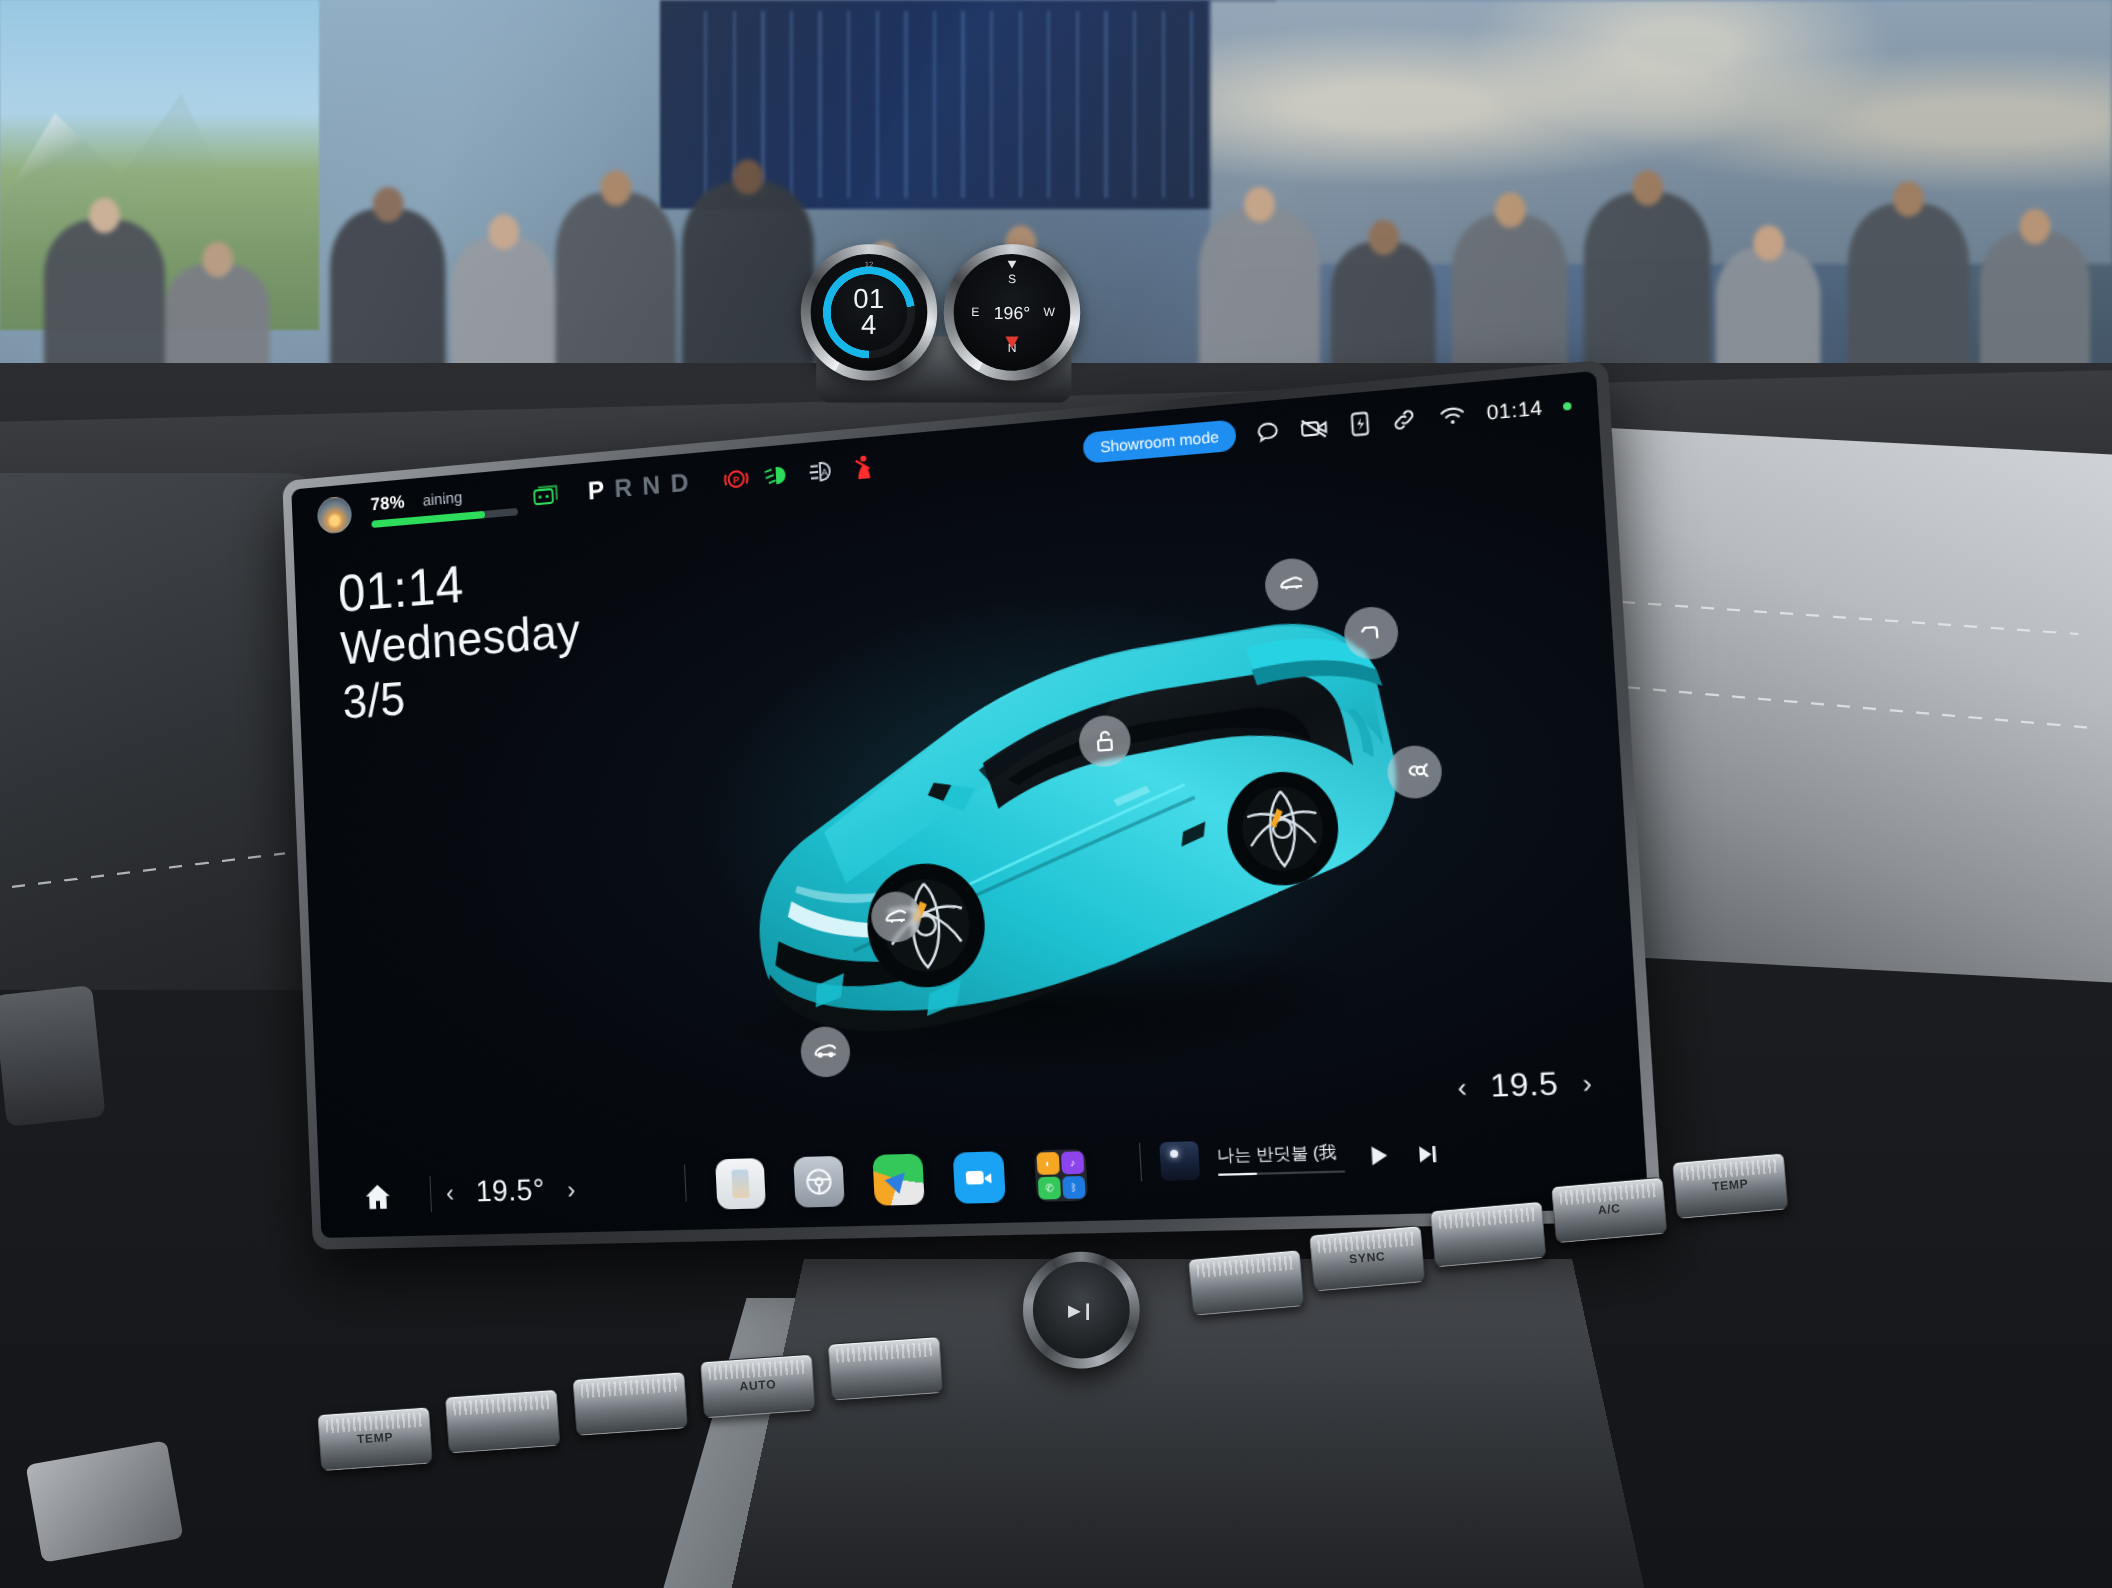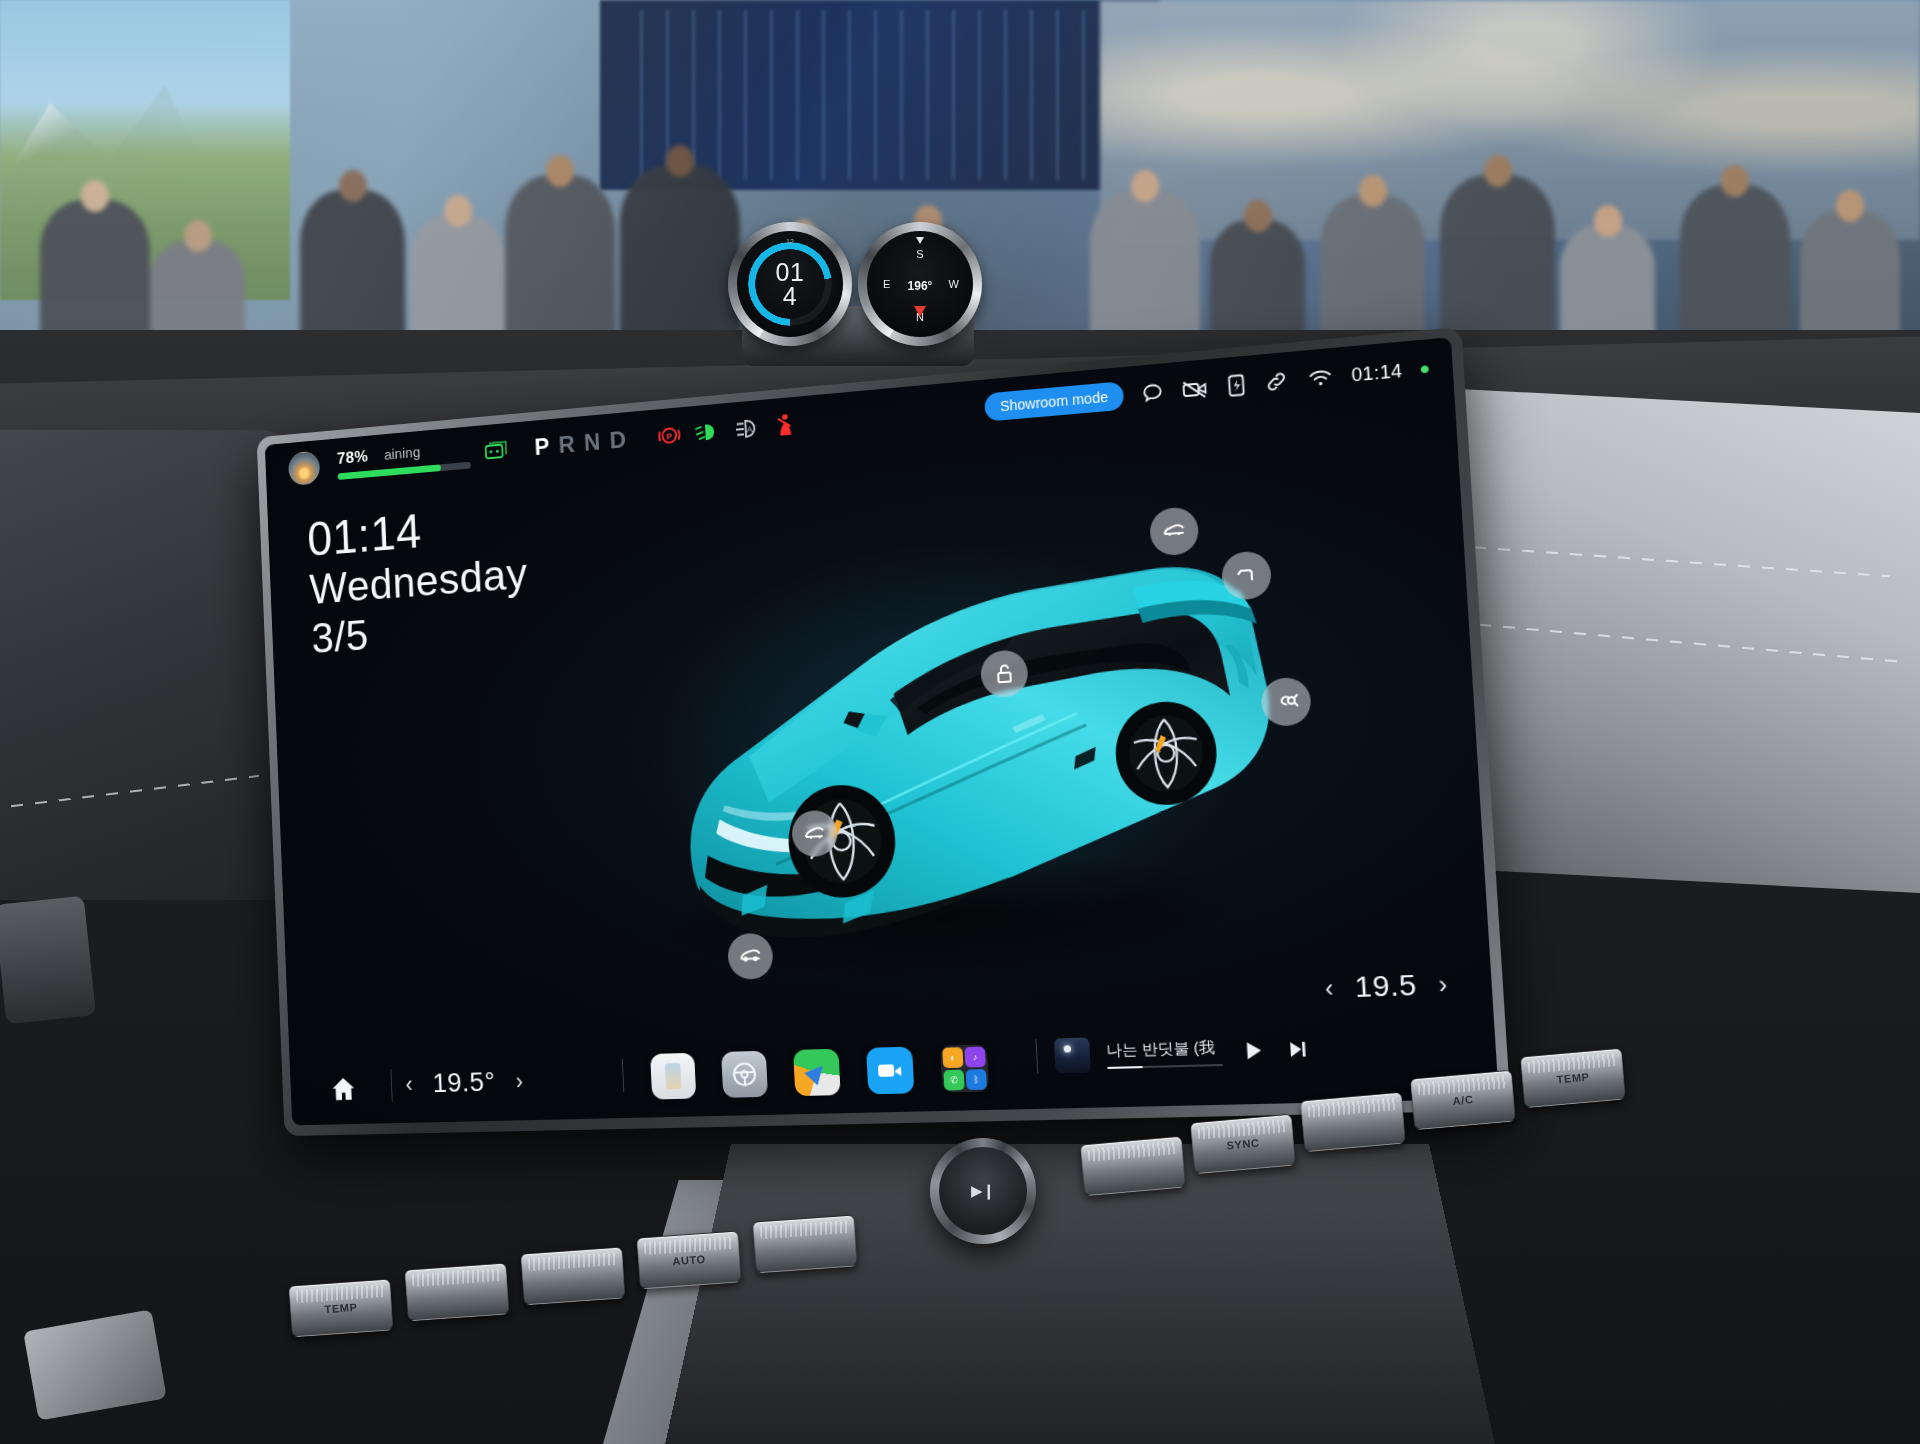--- a/index.html
+++ b/index.html
@@ -159,21 +159,21 @@
     background: repeating-conic-gradient(from 0deg, rgba(255,255,255,.55) 0deg 1deg, rgba(0,0,0,0) 1deg 9deg);
     -webkit-mask: radial-gradient(circle, transparent 0 76%, #000 77%);
             mask: radial-gradient(circle, transparent 0 76%, #000 77%);
   }
   .cdir { position:absolute; color:#e9edf1; font-size:11px; font-weight:500; }
   .cdir.s { left:50%; top:17px; transform:translateX(-50%); }
   .cdir.n { left:50%; bottom:14px; transform:translateX(-50%); }
   .cdir.w { right:14px; top:50%; transform:translateY(-50%); }
   .cdir.e { left:16px; top:50%; transform:translateY(-50%) ; }
   .compass-val { position:absolute; left:50%; top:52%; transform:translate(-50%,-50%);
-    color:#f0f3f6; font-size:12px; font-weight:700; }
+    color:#f0f3f6; font-size:16px; font-weight:400; }
   .compass-needle { position:absolute; left:50%; bottom:20px; transform:translateX(-50%);
     width:0;height:0;border-left:6px solid transparent;border-right:6px solid transparent;
     border-top:11px solid #e23a2e; }
   .compass-top-mark { position:absolute; left:50%; top:6px; transform:translateX(-50%);
     width:0;height:0;border-left:4px solid transparent;border-right:4px solid transparent;
     border-top:7px solid #dfe4e8; }
 
   
   .display-wrap {
     position:absolute; left:228px; top:382px; width:1230px; height:740px;

